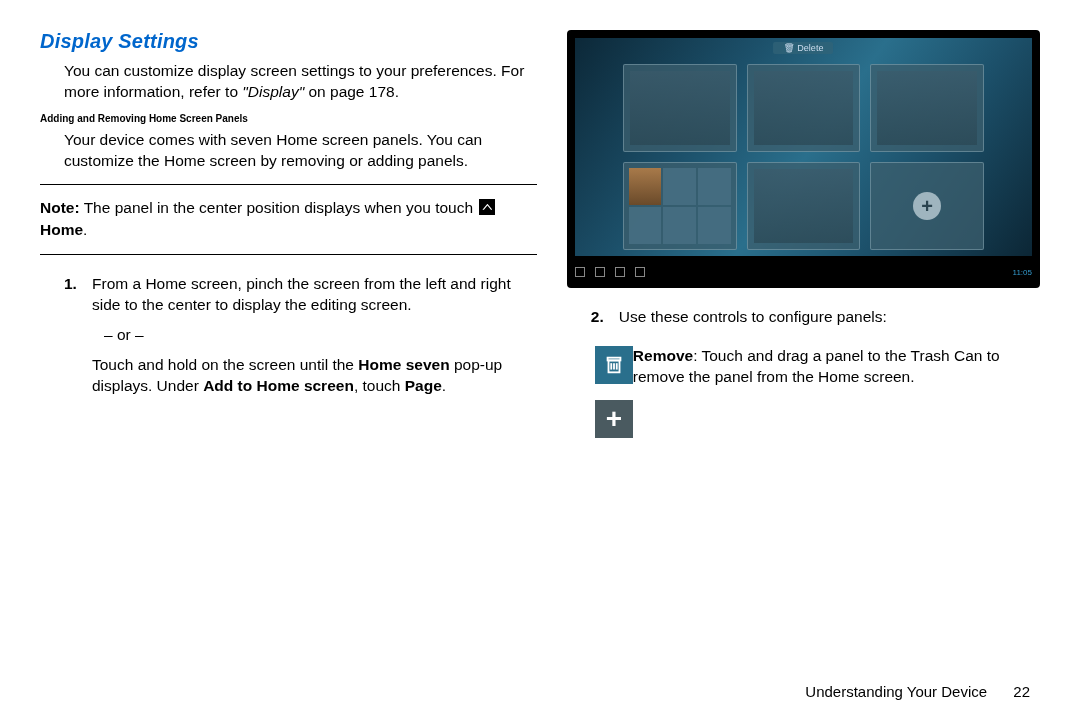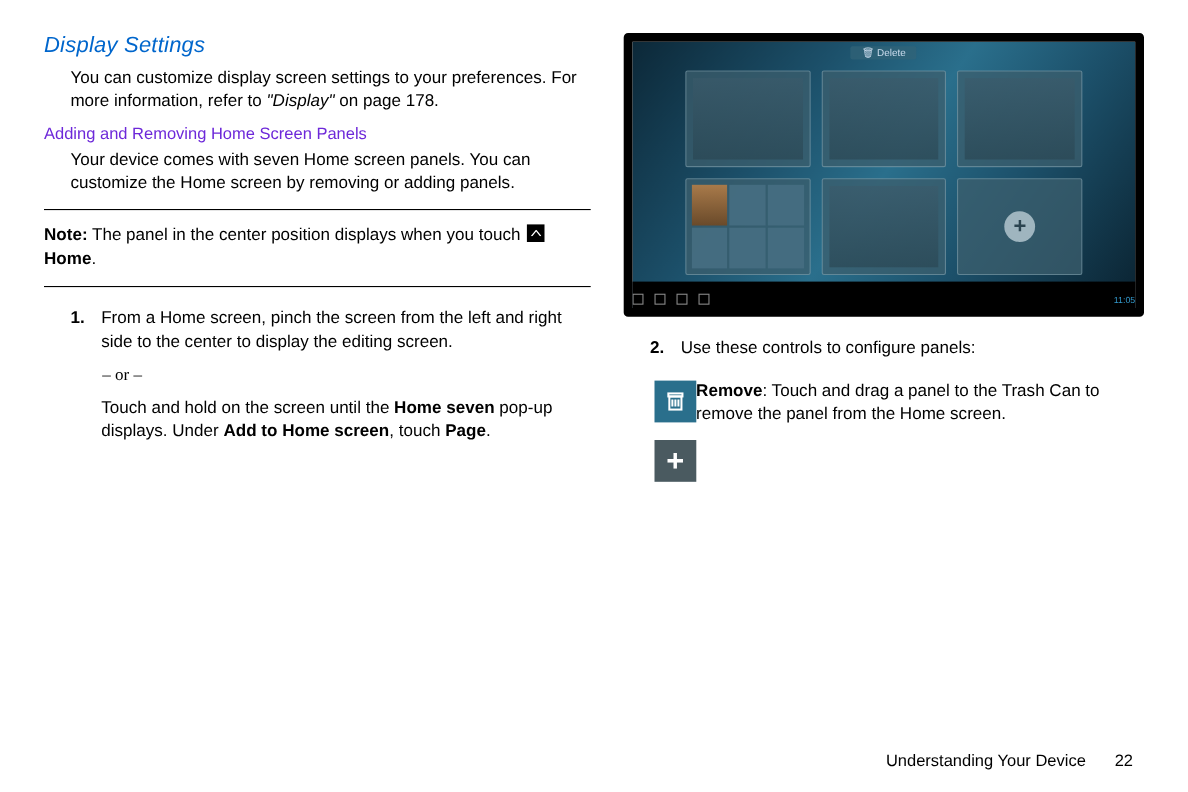--- a/index.html
+++ b/index.html
@@ -1,34 +1,34 @@
 <!DOCTYPE html>
 <html><head>
 <meta charset="utf-8">
 <style>
   * { margin:0; padding:0; box-sizing:border-box; }
   body { width:1080px; height:720px; font-family:Arial,Helvetica,sans-serif; color:#000; background:#fff; }
   .page { display:flex; padding:30px 40px 10px 40px; gap:30px; height:100%; position:relative; }
   .col { flex:1; }
   .col-left { flex:1.05; }
   .col-right { flex:1; }
-  .h-main { font-size:20px; font-weight:normal; font-style:italic; color:#0066cc; margin-bottom:8px; letter-spacing:0.2px; }
+  .h-main { font-size:20px; font-weight:bold; font-style:italic; color:#0066cc; margin-bottom:8px; letter-spacing:0.2px; }
   .body-text { font-size:15.5px; line-height:1.35; margin:0 0 10px 24px; }
-  .sub-h { font-size:15px; font-weight:normal; color:#6d28d9; margin:10px 0 6px 0; }
+  .sub-h { font-size:10px; font-weight:bold; color:#000000; margin:10px 0 6px 0; }
   .ref-italic { font-style:italic; }
   .rule { border:0; border-top:1.5px solid #000; margin:12px 0; }
   .note-block { font-size:15.5px; line-height:1.45; margin:6px 0 6px 0; }
   .note-block b { font-weight:bold; }
   .note-icon { display:inline-block; width:16px; height:16px; background:#000; vertical-align:-2px; position:relative; margin:0 2px; }
   .note-icon::after { content:''; position:absolute; left:3px; top:5px; width:10px; height:6px; background:#fff; clip-path:polygon(50% 0,100% 100%,85% 100%,50% 30%,15% 100%,0 100%); }
   .steps { margin:18px 0 0 24px; font-size:15.5px; line-height:1.4; }
   .step-row { display:flex; margin-bottom:8px; }
   .step-num { min-width:28px; font-weight:bold; }
   .step-body p { margin-bottom:8px; }
-  .step-body .sep { margin:4px 0 8px 1px;font-family:Liberation Serif, serif; }
+  .step-body .sep { margin:4px 0 8px 12px; }
   .tablet-shot { width:100%; height:258px; background:linear-gradient(125deg,#0c2838 0%,#1c506a 30%,#2a6f8c 50%,#1c506a 70%,#0a2230 100%); border:8px solid #000; border-radius:4px; position:relative; overflow:hidden; margin-bottom:16px; }
   .ts-top { position:absolute; top:4px; left:50%; transform:translateX(-50%); background:rgba(50,100,120,.7); color:#cde; font-size:9px; padding:1px 10px; border-radius:2px; }
   .ts-grid { position:absolute; top:26px; left:48px; right:48px; bottom:30px; display:grid; grid-template-columns:1fr 1fr 1fr; grid-template-rows:1fr 1fr; gap:10px; }
   .panel { background:rgba(60,95,110,.75); border:1px solid rgba(180,210,220,.35); border-radius:2px; position:relative; }
   .panel.full::after{content:'';position:absolute;left:6px;top:6px;right:6px;bottom:6px;background:linear-gradient(#3b5a6a,#28434f);opacity:.6;}
   .panel.thumbs { display:grid; grid-template-columns:1fr 1fr 1fr; grid-template-rows:1fr 1fr; gap:2px; padding:5px; }
   .panel.thumbs span{background:rgba(70,110,130,.9);}
   .panel.thumbs span:nth-child(1){background:linear-gradient(#a87a4a,#6a4a2a);}
   .panel.add { display:flex; align-items:center; justify-content:center; }
   .panel.add .plus { width:28px;height:28px;border-radius:14px;background:#9fb5bf;display:flex;align-items:center;justify-content:center;color:#2b4450;font-size:20px;font-weight:bold;}

